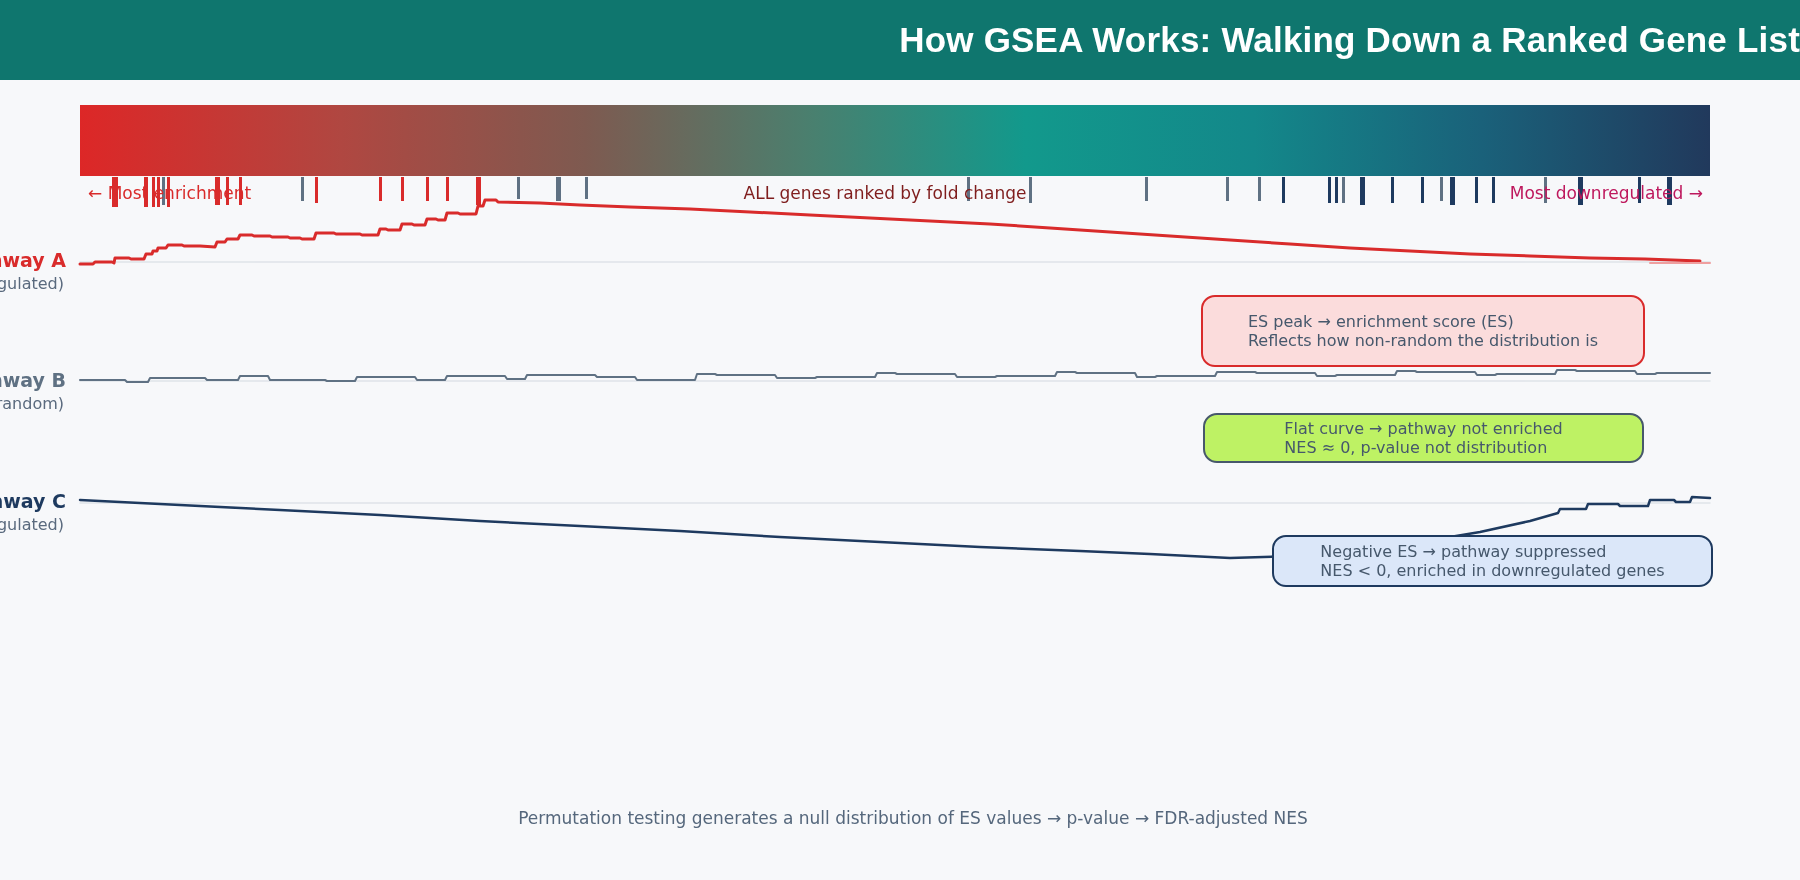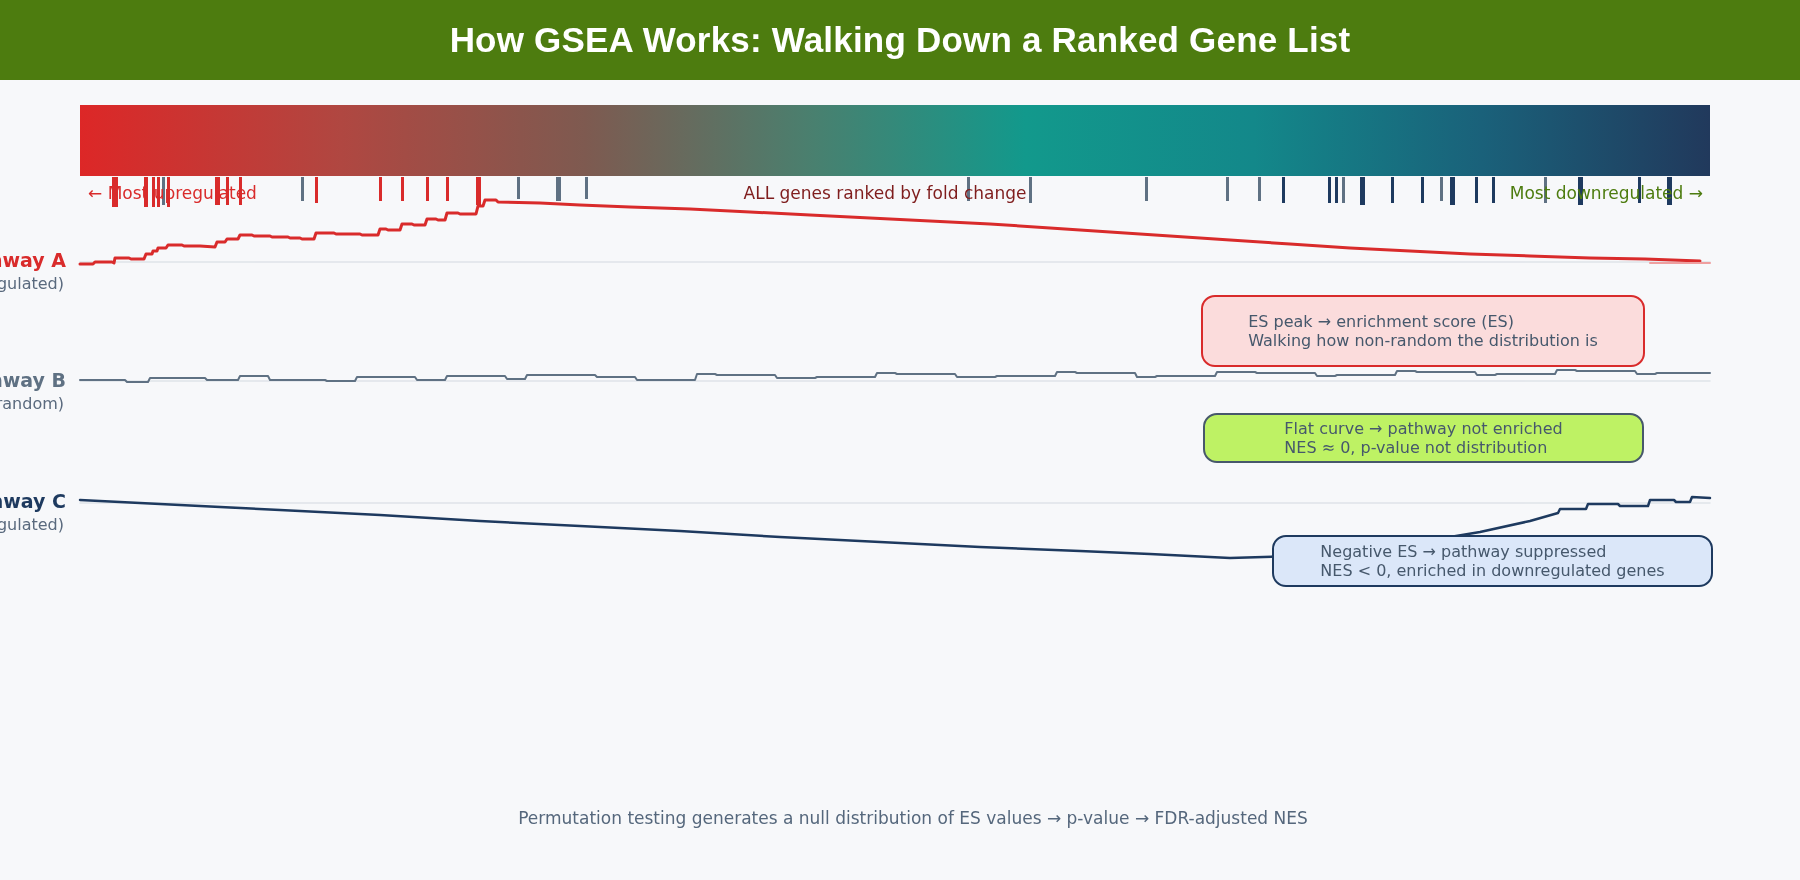--- a/index.html
+++ b/index.html
@@ -1,40 +1,40 @@
 <!DOCTYPE html>
 <html><head>
 <meta charset="utf-8">
 <style>
   html,body{margin:0;padding:0;background:#f7f8fa;}
   .stage{position:relative;width:1800px;height:880px;overflow:hidden;
          font-family:"DejaVu Sans",sans-serif;background:#f7f8fa;}
 
   
   .titlebar{position:absolute;left:0;top:0;width:1800px;height:80px;
-            background:#4d7c0f;display:flex;align-items:center;justify-content:center;}
+            background:#0f766e;display:flex;align-items:center;justify-content:flex-end;}
   .titlebar h1{margin:0;color:#ffffff;font-family:"Liberation Sans",sans-serif;
                font-size:35px;font-weight:bold;letter-spacing:.2px;}
 
   
   .rankbar{position:absolute;left:80px;top:105px;width:1630px;height:71px;
            background:linear-gradient(90deg,#dd2727 0%,#b04741 16%,#7e5a50 31%,
              #49806f 45%,#12998c 58%,#13888a 72%,#1a617a 86%,#21395c 100%);}
 
   
   .tick{position:absolute;top:177px;}
   .tick.r{background:#d92b2b;}
   .tick.s{background:#5f7183;}
   .tick.n{background:#1e3a5f;}
 
   
   .ranklabel{position:absolute;top:183px;font-size:17px;white-space:nowrap;}
   .ranklabel.left{left:88px;color:#d92b2b;}
   .ranklabel.center{left:885px;transform:translateX(-50%);color:#7f1d1d;}
-  .ranklabel.right{left:1703px;transform:translateX(-100%);color:#4d7c0f;}
+  .ranklabel.right{left:1703px;transform:translateX(-100%);color:#be185d;}
 
   
   svg.curves{position:absolute;left:0;top:0;}
 
   
   .pname{position:absolute;left:-120px;width:186px;text-align:right;
          font-size:19px;font-weight:bold;white-space:nowrap;}
   .psub{position:absolute;left:-120px;width:184px;text-align:right;
         font-size:16px;color:#5a6a7e;white-space:nowrap;}
   .pname.a{top:249px;color:#d92b2b;}
@@ -105,21 +105,21 @@
       <div class="tick s" style="left: 1439.5px; width: 3px; height: 24px;"></div>
       <div class="tick n" style="left: 1449.5px; width: 5px; height: 28px;"></div>
       <div class="tick n" style="left: 1474.5px; width: 3px; height: 26px;"></div>
       <div class="tick n" style="left: 1491.5px; width: 3px; height: 26px;"></div>
       <div class="tick s" style="left: 1543.5px; width: 3px; height: 26px;"></div>
       <div class="tick n" style="left: 1577.5px; width: 5px; height: 28px;"></div>
       <div class="tick n" style="left: 1637.5px; width: 3px; height: 26px;"></div>
       <div class="tick n" style="left: 1666.5px; width: 5px; height: 28px;"></div>
     </div>
 
-  <span class="ranklabel left">← Most upregulated</span>
+  <span class="ranklabel left">← Most enrichment</span>
   <span class="ranklabel center">ALL genes ranked by fold change</span>
   <span class="ranklabel right">Most downregulated →</span>
 
   <svg class="curves" id="curves" width="1800" height="880" viewBox="0 0 1800 880">
       <polyline points="80,262 1710,262" fill="none" stroke="#dfe3e9" stroke-width="1.5" stroke-linejoin="round" stroke-linecap="round"></polyline>
       <polyline points="80,381 1710,381" fill="none" stroke="#dfe3e9" stroke-width="1.5" stroke-linejoin="round" stroke-linecap="round"></polyline>
       <polyline points="80,503 1710,503" fill="none" stroke="#dfe3e9" stroke-width="1.5" stroke-linejoin="round" stroke-linecap="round"></polyline>
       <polyline points="80,264 93,264 95,262 112,262 114,263 115,258 129,258 131,259 144,259 146,254 152,254 153,251 157,251 158,248 166,248 168,245 182,245 184,246 200,246 215,247 217,242 225,242 227,239 238,239 240,235 252,235 254,236 270,236 272,237 288,237 290,238 300,238 302,239 314,239 316,233 334,233 336,234 360,234 362,235 378,235 380,229 386,229 388,230 400,230 402,224 412,224 414,225 425,225 427,219 436,219 438,220 445,220 447,213 458,213 460,214 476,214 478,206 483,206 485,200 496,200 498,202 540,203 580,205 630,207 690,209 750,212 810,215 870,218 930,221 990,224 1050,228 1110,232 1170,236 1230,240 1290,244 1350,248 1410,251 1470,254 1530,256 1590,258 1645,259 1700,261" fill="none" stroke="#d92b2b" stroke-width="3" stroke-linejoin="round" stroke-linecap="round"></polyline>
       <polyline points="1650,263 1710,263" fill="none" stroke="#ef9f9f" stroke-width="2" stroke-linejoin="round" stroke-linecap="round"></polyline>
       <polyline points="80,380 125,380 127,382 148,382 150,378 205,378 207,380 238,380 240,376 268,376 270,380 325,380 327,381 355,381 357,377 415,377 417,380 445,380 447,376 505,376 507,379 525,379 527,375 595,375 597,377 635,377 637,380 695,380 697,374 715,374 717,375 775,375 777,378 815,378 817,377 875,377 877,373 895,373 897,374 955,374 957,377 995,377 997,376 1055,376 1057,372 1075,372 1077,373 1135,373 1137,377 1155,377 1157,376 1215,376 1217,372 1255,372 1257,373 1315,373 1317,376 1335,376 1337,375 1395,375 1397,371 1415,371 1417,372 1475,372 1477,375 1495,375 1497,374 1555,374 1557,370 1575,370 1577,371 1635,371 1637,374 1655,374 1657,373 1710,373" fill="none" stroke="#5f7183" stroke-width="2" stroke-linejoin="round" stroke-linecap="round"></polyline>
@@ -129,21 +129,21 @@
   <div class="pname a">Pathway A</div>
   <div class="psub a">(upregulated)</div>
   <div class="pname b">Pathway B</div>
   <div class="psub b">(random)</div>
   <div class="pname c">Pathway C</div>
   <div class="psub c">(downregulated)</div>
 
   <div class="note a">
     <div class="txt">
       <div>ES peak → enrichment score (ES)</div>
-      <div>Walking how non-random the distribution is</div>
+      <div>Reflects how non-random the distribution is</div>
     </div>
   </div>
   <div class="note b">
     <div class="txt">
       <div>Flat curve → pathway not enriched</div>
       <div>NES ≈ 0, p-value not distribution</div>
     </div>
   </div>
   <div class="note c">
     <div class="txt">

